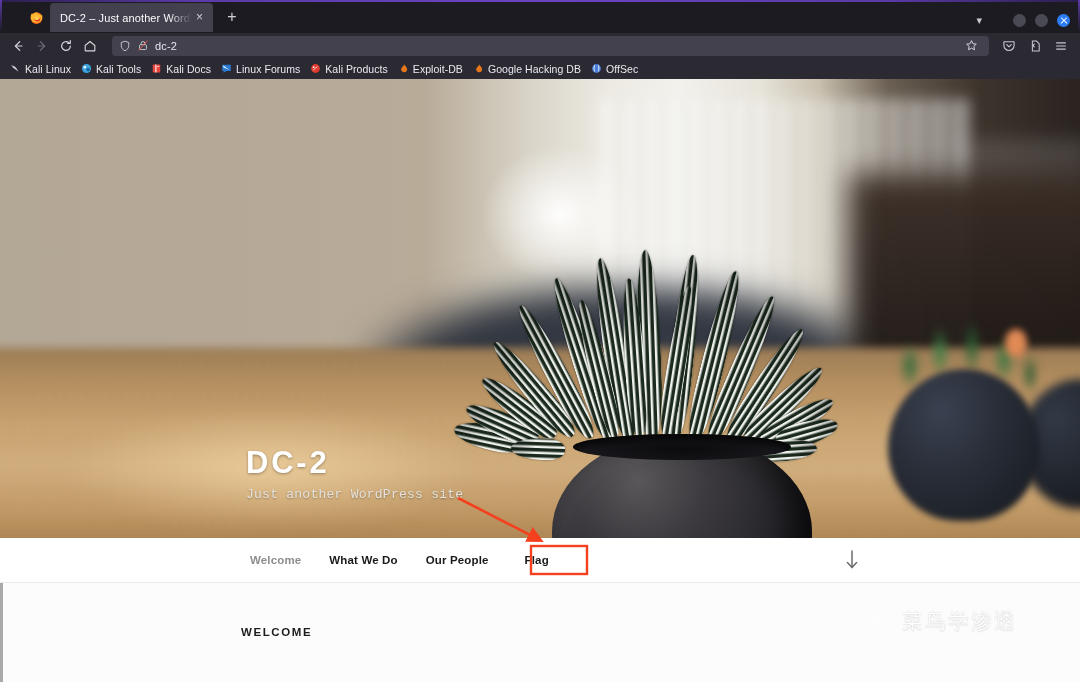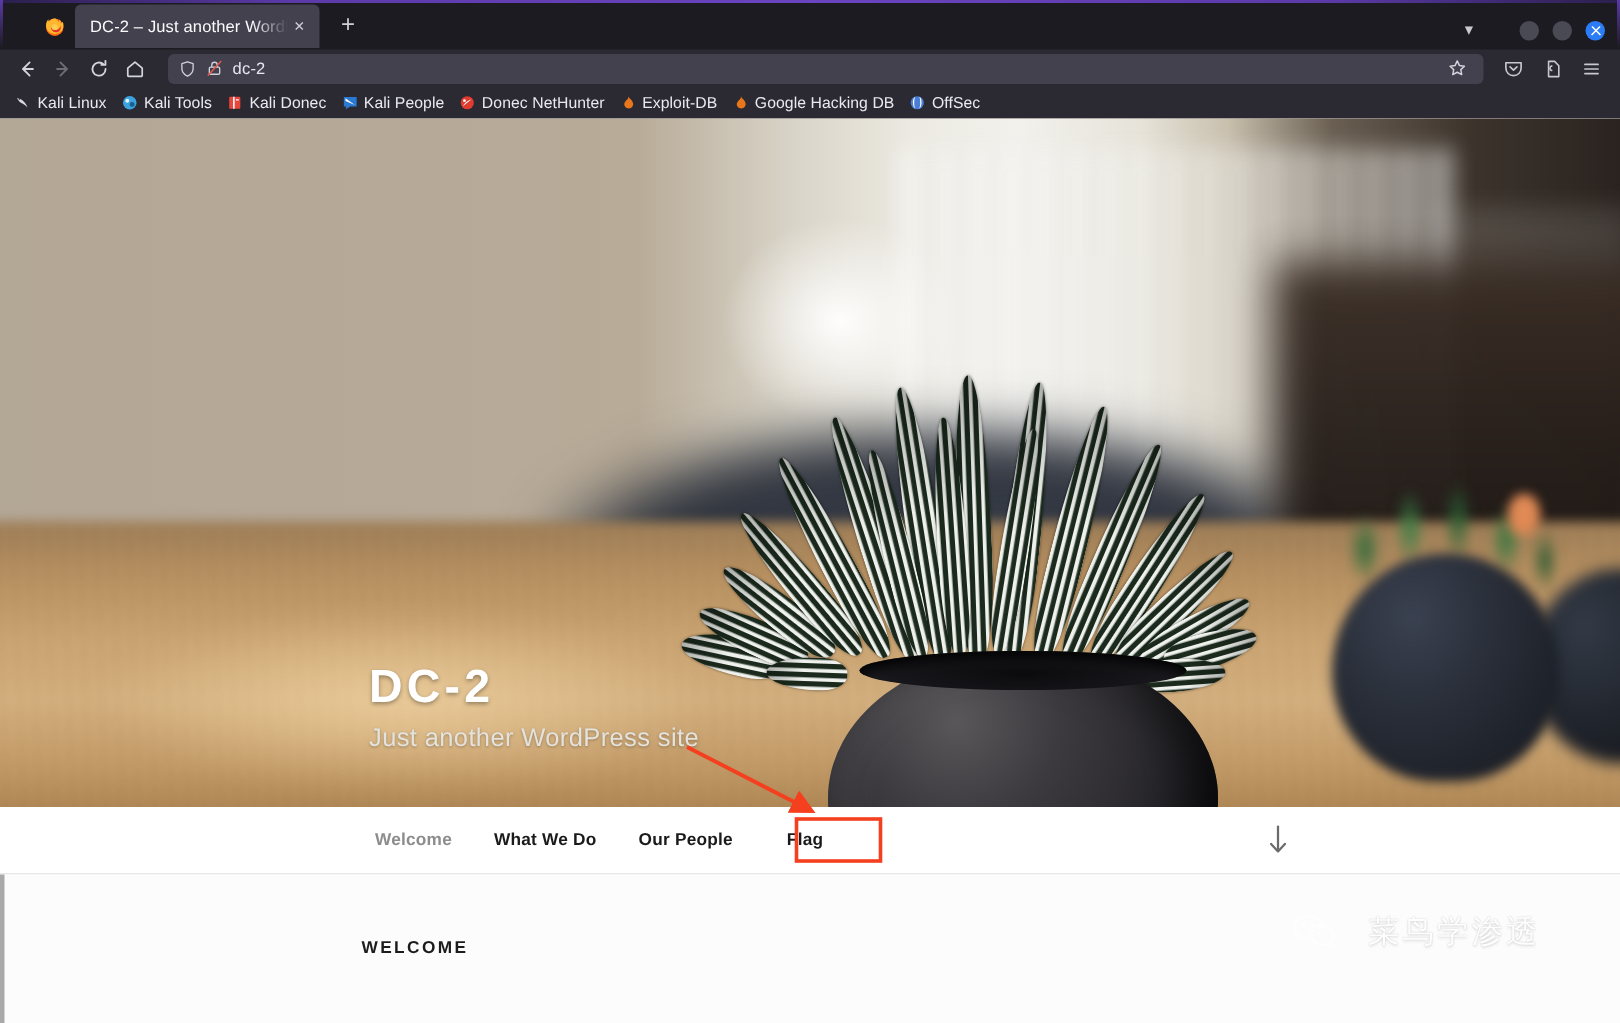--- a/index.html
+++ b/index.html
@@ -273,22 +273,23 @@
 
   
   .hero-caption { position: absolute; left: 246px; bottom: 36px; }
   .site-title {
     font-size: 31px; font-weight: 700; color: #fff;
     letter-spacing: 2.8px; line-height: 1;
     text-shadow: 0 1px 3px rgba(0,0,0,.35);
   }
   .site-tagline {
     margin-top: 9px;
-    font-size: 17px; color: #e4e2dd; letter-spacing: .25px;
+    font-size: 13px; color: #e4e2dd; letter-spacing: .25px;
     text-shadow: 0 1px 2px rgba(0,0,0,.3);
+    font-family: Liberation Mono, monospace;
   }
 
   
   .sitenav {
     position: absolute; top: 459px; left: 0; width: 1080px; height: 45px;
     background: #ffffff;
     display: flex; align-items: center;
     border-bottom: 1px solid #e8e8e8;
   }
   .menu { display: flex; align-items: center; margin-left: 236px; }
@@ -324,21 +325,21 @@
   .page-scroll-l {
     position: absolute; left: 0; top: 504px; width: 3px; height: 99px; background: #a9a9a9;
   }
 
   
   .annot-svg { position: absolute; left: 0; top: 0; width: 1080px; height: 603px; pointer-events: none; }
 
   
   .watermark {
     position: absolute; left: 862px; top: 607px;
-    display: flex; align-items: center; gap: 22px;
+    display: flex; align-items: center; gap: 12px;
     opacity: .72; z-index: 30; text-align: right;
   }
   .wm-text {
     font-size: 21px; color: #ffffff; letter-spacing: 2px;
     font-family: "DejaVu Sans", sans-serif;
     text-shadow: 0 0 1px rgba(120,120,120,.6), 0 1px 2px rgba(0,0,0,.12);
   }
   .wm-icon { width: 28px; height: 24px; position: relative; flex:0 0 auto; }
 </style>
 </head>
@@ -470,38 +471,38 @@
       </svg>
       <span class="bm-label">Kali Tools</span>
     </div>
 
     <div class="bm">
       <svg class="bm-ico" viewBox="0 0 16 16">
         <rect x="2.6" y="2.2" width="10.8" height="11.6" rx="1" fill="#e8453c"></rect>
         <rect x="6.4" y="2.2" width="1.5" height="11.6" fill="#fff"></rect>
         <rect x="9.1" y="4.6" width="2.8" height="1.2" fill="#fff"></rect>
       </svg>
-      <span class="bm-label">Kali Donec</span>
+      <span class="bm-label">Kali Docs</span>
     </div>
 
     <div class="bm">
       <svg class="bm-ico" viewBox="0 0 16 16">
         <path d="M1.8 2.4h12.4v9.2H8l-4.5 2.6.5-2.6H1.8z" fill="#2a7ad4"></path>
         <path d="M3.4 3.6L12.4 10.2 3.4 6.2z" fill="#fff"></path>
       </svg>
-      <span class="bm-label">Kali People</span>
+      <span class="bm-label">Linux Forums</span>
     </div>
 
     <div class="bm">
       <svg class="bm-ico" viewBox="0 0 16 16">
         <circle cx="8" cy="8" r="6.4" fill="#e03b2f"></circle>
         <path d="M3.6 11.6C5.4 8.4 8.2 6 12.2 4.7c-2.8 2.6-5.6 4.3-8.6 6.9z" fill="#fff"></path>
         <circle cx="5.3" cy="6" r="1.3" fill="#fff"></circle>
       </svg>
-      <span class="bm-label">Donec NetHunter</span>
+      <span class="bm-label">Kali Products</span>
     </div>
 
     <div class="bm">
       <svg class="bm-ico" viewBox="0 0 16 16">
         <path d="M8.6 1.6c.4 2.6-1.3 3.2-2.6 4.6-1.6 1.7-2 4.1-.3 5.9 1.8 2 5.4 1.9 6.9-.4 1.5-2.3.3-4.6-.9-6.2-.9-1.2-2.6-2.4-3.1-3.9z" fill="#e8761b"></path>
       </svg>
       <span class="bm-label">Exploit-DB</span>
     </div>
 
     <div class="bm">

